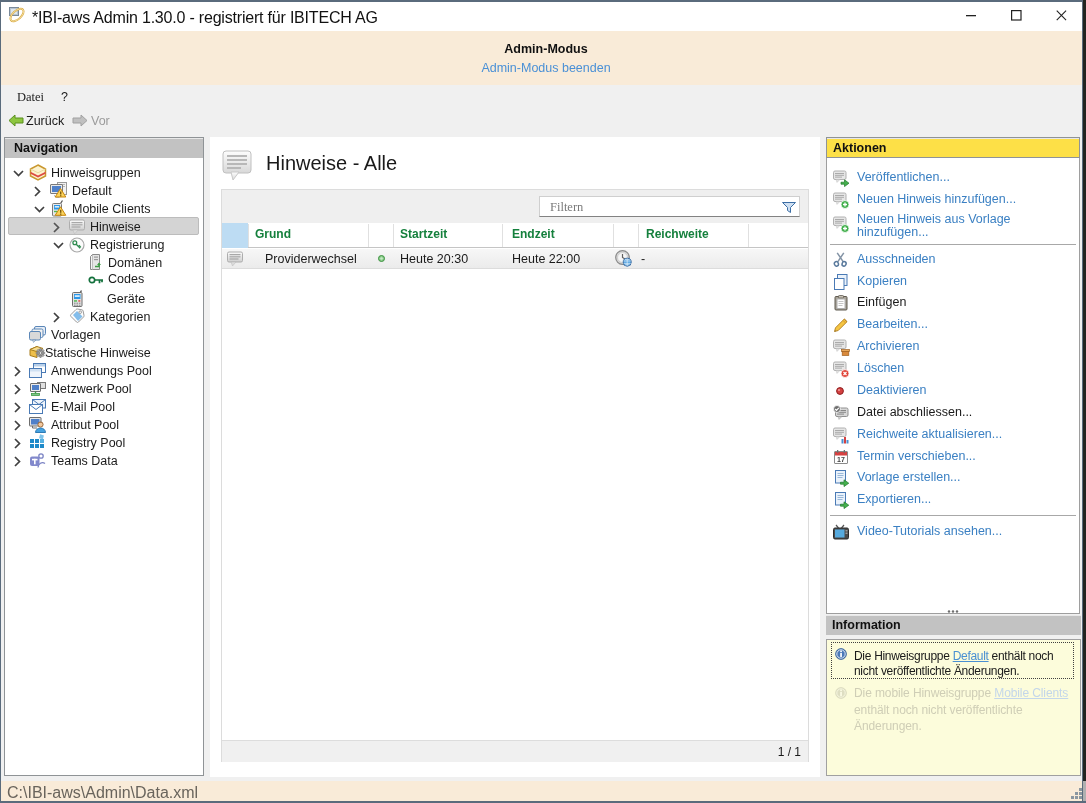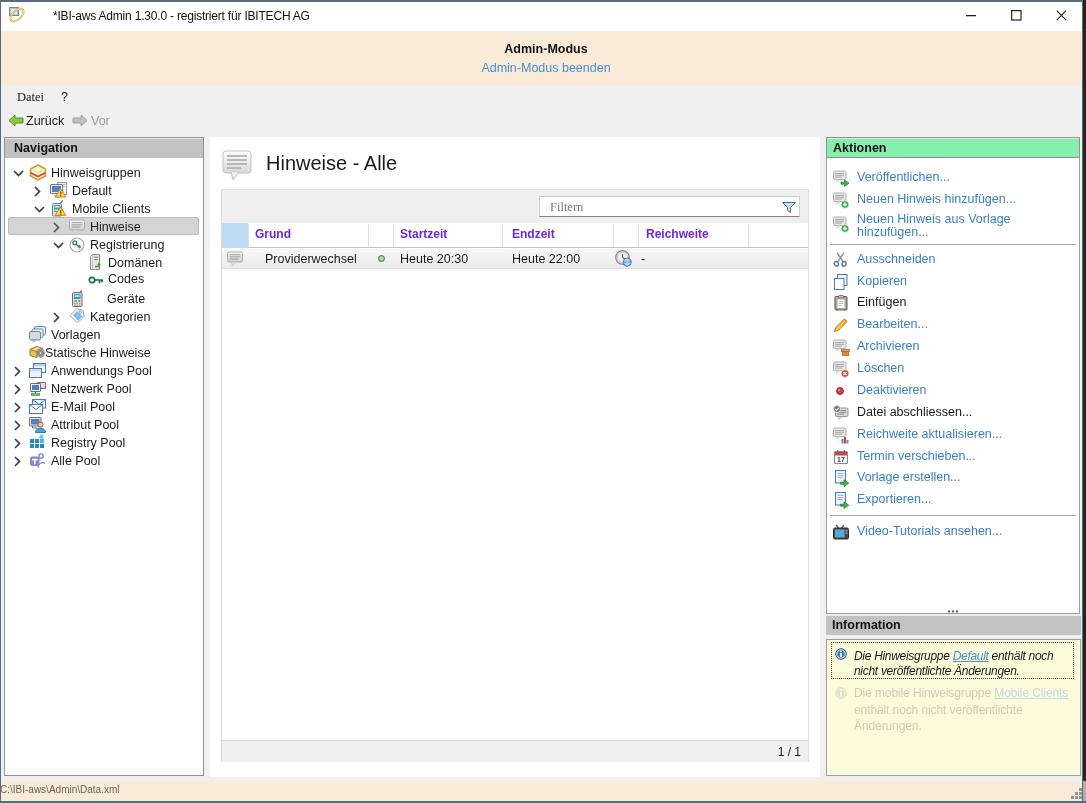--- a/index.html
+++ b/index.html
@@ -7,21 +7,21 @@
 body { font-family:"Liberation Sans",sans-serif; background:#f0f0f0; position:relative; font-size:12.5px; color:#1a1a1a; }
 .abs { position:absolute; }
 
 #topborder { left:0; top:0; width:1083px; height:2px; background:#5a6b7c; }
 #leftborder { left:0; top:0; width:1px; height:803px; background:#5a6b7c; }
 #rightborder { left:1082px; top:0; width:1px; height:803px; background:#5a6b7c; }
 #rightstrip { left:1083px; top:0; width:3px; height:781px; background:#222420; }
 #rightstrip2 { left:1083px; top:781px; width:3px; height:22px; background:#b0b0b0; }
 #bottomborder { left:0; top:801px; width:1086px; height:2px; background:#5a6b7c; }
 #titlebar { left:1px; top:1px; width:1082px; height:30px; background:#ffffff; }
-#titletext { left:32px; top:9px; font-size:12px; color:#111; letter-spacing:-0.2px;margin-left:21px; }
+#titletext { left:32px; top:9px; font-size:16px; color:#111; letter-spacing:-0.2px; }
 .winbtn { top:10px; width:11px; height:11px; }
 #banner { left:1px; top:31px; width:1082px; height:54px; background:#f9ebd8; text-align:center; }
 #banner .b1 { font-weight:bold; color:#111; position:absolute; top:11px; left:0; width:1090px; text-align:center; }
 #banner .b2 { color:#4a90d6; position:absolute; top:30px; left:0; width:1090px; text-align:center; }
 #menubar { left:1px; top:85px; width:1082px; height:49px; background:#f0f0f0; }
 #datei { left:17px; top:90px;font-family:Liberation Serif, serif; }
 #qmark { left:61px; top:90px; }
 #zuruck { left:26px; top:114px; color:#1a1a1a; }
 #vor { left:91px; top:114px; color:#9b9b9b; }
 
@@ -35,45 +35,45 @@
 #mtitleicon { left:222px; top:150px; }
 #mtitle { left:266px; top:152px; font-size:20px; color:#1a1a1a; }
 #tablebox { left:221px; top:189px; width:588px; height:573px; border:1px solid #dcdcdc; background:#ffffff; }
 #filterband { left:222px; top:190px; width:586px; height:33px; background:#efefef; }
 #filterinput { left:539px; top:196px; width:261px; height:21px; background:#ffffff; border:1px solid #cfcfcf; border-bottom:1px solid #828282; }
 #filterinput span { position:absolute; left:10px; top:3px; color:#7a7a7a;font-family:Liberation Serif, serif; }
 #funnel { left:781px; top:201px; }
 
 #thead { left:222px; top:223px; width:586px; height:25px; background:#ffffff; border-bottom:1px solid #c5c5c5; }
 #thbluecell { left:222px; top:223px; width:26px; height:25px; background:#bddcf3; }
-.th { position:absolute; top:227px; font-weight:bold; font-size:12px; color:#6d28d9; }
+.th { position:absolute; top:227px; font-weight:bold; font-size:12px; color:#15803d; }
 .colb { position:absolute; top:224px; width:1px; height:23px; background:#e0e0e0; }
 #trow { left:222px; top:249px; width:586px; height:20px; background:linear-gradient(180deg,#f7f7f7,#ebebeb); border-bottom:1px solid #dcdcdc; }
 .td { position:absolute; top:252px; font-size:12.5px; color:#1a1a1a; }
 #tfoot { left:222px; top:740px; width:586px; height:22px; background:#f0f0f0; border-top:1px solid #dddddd; }
 #tfoot span { position:absolute; right:7px; top:4px; font-size:12px; color:#1a1a1a; }
 
 #rpanel { left:826px; top:137px; width:254px; height:477px; background:#ffffff; border:1px solid #9e9e9e; }
-#rphead { left:826px; top:137px; width:254px; height:21px; background:#86efac; border:1px solid #8f9396; box-shadow:inset 0 1px 0 #e8e8e8; }
+#rphead { left:826px; top:137px; width:254px; height:21px; background:#fde047; border:1px solid #8f9396; box-shadow:inset 0 1px 0 #e8e8e8; }
 #rphead span, #infohead span { position:absolute; left:6px; top:3px; font-weight:bold; color:#111; }
 .act { position:absolute; left:857px; color:#3b80c3; white-space:nowrap; }
 .act.dark { color:#1a1a1a; }
 .aicon { position:absolute; left:833px; }
 .sep { position:absolute; left:830px; width:246px; height:1px; background:#a8a8a8; }
 
 #infohead { left:826px; top:615px; width:255px; height:20px; background:#c2c2c2; box-shadow:inset 0 1px 0 #e8e8e8; }
 #infobox { left:826px; top:639px; width:255px; height:137px; background:#fcfcdb; border:1px solid #a0a0a0; }
 #dotted { left:831px; top:642px; width:243px; height:37px; border:1px dotted #404040; }
-.infoline { position:absolute; left:854px; white-space:nowrap; color:#1a1a1a; font-size:12px; letter-spacing:-0.3px;font-style:italic; }
+.infoline { position:absolute; left:854px; white-space:nowrap; color:#1a1a1a; font-size:12px; letter-spacing:-0.3px; }
 .fadeline { position:absolute; left:854px; white-space:nowrap; color:#cfceb6; font-size:12px; letter-spacing:-0.1px; }
 a.deflink { color:#4a90d2; text-decoration:underline; }
 a.fadelink { color:#c3d6ea; text-decoration:underline; }
 
 #statusbar { left:1px; top:781px; width:1082px; height:20px; background:#f9ebd8; }
-#statustext { left:0; top:784px; color:#69645c; font-size:10px; }
+#statustext { left:7px; top:784px; color:#69645c; font-size:16px; }
 </style>
 </head>
 <body>
 <div class="abs" id="titlebar"></div>
 <svg class="abs" style="left:8px;top:6px" width="18" height="17" viewBox="0 0 18 17">
   <rect x="1.5" y="1.5" width="9" height="8" fill="#b8c4d0" stroke="#7a8a9a"></rect>
   <rect x="3" y="3" width="6" height="5" fill="#dce6ef"></rect>
   <ellipse cx="9" cy="9" rx="8" ry="4.2" transform="rotate(-42 9 9)" fill="none" stroke="#d9a93e" stroke-width="2"></ellipse>
   <ellipse cx="9" cy="9" rx="8" ry="4.2" transform="rotate(-42 9 9)" fill="none" stroke="#f7e6b4" stroke-width="0.8"></ellipse>
 </svg>
@@ -313,21 +313,21 @@
 <svg class="abs" style="left:14px;top:456px" width="7" height="11" viewBox="0 0 7 11">
       <path d="M1 1 L5.5 5.5 L1 10" stroke="#404040" stroke-width="1.7" fill="none"></path>
     </svg>
 <svg class="abs" style="left:29px;top:452px" width="17" height="17" viewBox="0 0 17 17">
   <circle cx="12" cy="4" r="2.2" fill="none" stroke="#7b83c4" stroke-width="1.3"></circle>
   <path d="M9 15.5 a4.5 5 0 0 1 7 -4" fill="none" stroke="#7b83c4" stroke-width="1.3"></path>
   <rect x="1" y="4.5" width="9.5" height="9.5" rx="2" fill="#8289cc"></rect>
   <rect x="3" y="6.8" width="5.5" height="1.6" fill="#fff"></rect>
   <rect x="5" y="6.8" width="1.6" height="5.5" fill="#fff"></rect>
 </svg>
-<div class="trow" style="left:51px;top:452px">Alle Pool</div>
+<div class="trow" style="left:51px;top:452px">Teams Data</div>
 </div>
 
 <div class="abs" id="main"></div>
 <svg class="abs" id="mtitleicon" width="30" height="33" viewBox="0 0 30 33">
   <defs>
       <linearGradient id="spg" x1="0" y1="0" x2="0" y2="1">
         <stop offset="0" stop-color="#fdfdfd"></stop>
         <stop offset="1" stop-color="#d8d8d8"></stop>
       </linearGradient>
     </defs>

